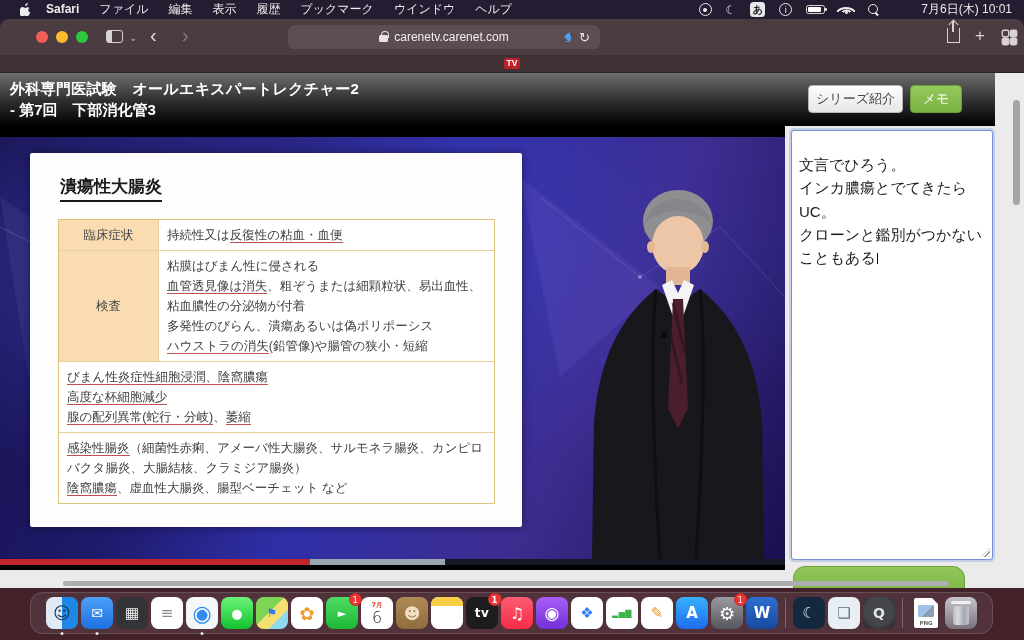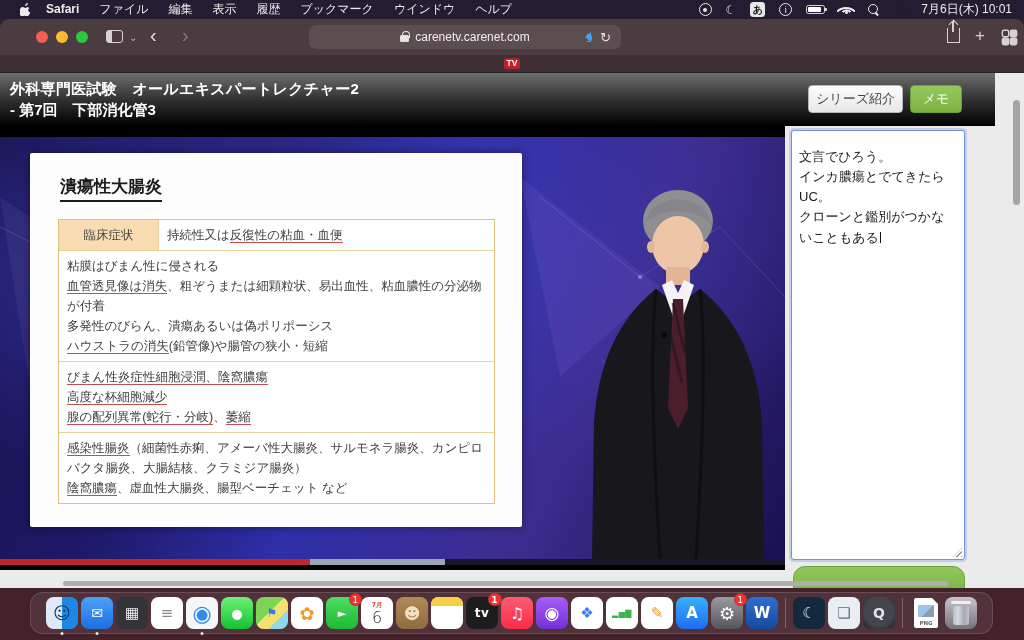--- a/index.html
+++ b/index.html
@@ -60,21 +60,21 @@
   .tl-green { left:76px; background:#2bc840; }
   .ic-sidebar { position:absolute; left:106px; top:11px; width:17px; height:13px;
     border:1.5px solid #d9d2d4; border-radius:3px; }
   .ic-sidebar::before { content:""; position:absolute; left:0; top:0; bottom:0; width:5px; background:#d9d2d4; }
   .ic-chevron { position:absolute; left:129px; top:13px; font-size:10px; color:#bdb4b6; }
   .ic-back { position:absolute; left:150px; top:5px; font-size:20px; color:#e4dee0; }
   .ic-fwd { position:absolute; left:182px; top:5px; font-size:20px; color:#8a7d80; }
   .ic-shield { position:absolute; left:420px; top:10px; width:13px; height:16px;
     background:linear-gradient(90deg,#cfc7c9 50%,#b4aaad 50%);
     clip-path:polygon(0 0,100% 0,100% 55%,50% 100%,0 55%); }
-  .urlbar { position:absolute; left:309px; top:6px; width:312px; height:24px; background:#5c4d51;
+  .urlbar { position:absolute; left:288px; top:6px; width:312px; height:24px; background:#5c4d51;
     border-radius:7px; display:flex; align-items:center; justify-content:center; gap:6px;
     color:#f1edee; font-size:12px; }
   .ic-lock { width:9px; height:7px; background:#e8e2e3; border-radius:1.5px; position:relative; margin-top:3px; }
   .ic-lock::before { content:""; position:absolute; left:1.5px; top:-4px; width:6px; height:6px;
     border:1.4px solid #e8e2e3; border-bottom:0; border-radius:4px 4px 0 0; }
   .url-right { position:absolute; right:10px; top:0; height:24px; display:flex; align-items:center; gap:9px; }
   .ic-speaker { width:0; height:0; border:5px solid transparent; border-right:6px solid #4aa3f5;
     border-left:0; position:relative; }
   .ic-speaker::after { content:""; position:absolute; left:2px; top:-3px; width:4px; height:6px;
     border:1.5px solid #4aa3f5; border-left:0; border-radius:0 6px 6px 0; }
@@ -133,23 +133,23 @@
   .t-content { flex:1; padding:5px 8px; line-height:1.6; background:#fff; }
   .t-content .seg-u { border-bottom:1.5px solid #c0504d; }
 
   .presenter { position:absolute; left:578px; top:46px; width:200px; height:376px; }
 
   .progress { position:absolute; left:0; bottom:5px; width:785px; height:6px; background:rgba(30,32,52,.75); }
   .progress .buf { position:absolute; left:0; top:0; height:6px; background:#9aa7b0; }
   .progress .cur { position:absolute; left:0; top:0; height:6px; background:#c0272d; }
 
   
-  .notes-box { position:absolute; left:791px; top:57px; width:174px; height:430px;
+  .notes-box { position:absolute; left:791px; top:57px; width:202px; height:430px;
     background:#fff; border:1.5px solid #7493d6; border-radius:3px;
-    box-shadow:0 0 0 2px rgba(120,150,220,.35); padding:16px 7px; font-size:13px;
+    box-shadow:0 0 0 2px rgba(120,150,220,.35); padding:22px 7px; font-size:15px;
     line-height:1.55; color:#1c1c1c; overflow:hidden; }
   .notes-box .caret { display:inline-block; width:1px; height:11px; background:#111;
     vertical-align:-1px; margin-left:1px; }
   .resize-grip { position:absolute; right:2px; bottom:2px; width:9px; height:9px;
     background:repeating-linear-gradient(135deg, transparent 0 2px, #9a9a9a 2px 3.2px); 
     clip-path:polygon(100% 0,100% 100%,0 100%); }
   .save-btn { position:absolute; left:793px; top:493px; width:172px; height:30px;
     background:linear-gradient(#93c75c,#7cb244); border:1px solid #6aa238;
     border-radius:12px 12px 0 0; }
   .v-scroll { position:absolute; left:1013px; top:27px; width:7px; height:105px;
@@ -302,20 +302,21 @@
       <div class="slide">
         <div class="slide-title">潰瘍性大腸炎</div>
         <div class="slide-table">
             <div class="t-row">
               <div class="t-label">臨床症状</div>
               <div class="t-content">
                 <div><span>持続性又は</span><span class="seg-u">反復性の粘血・血便</span></div>
               </div>
             </div>
             <div class="t-row">
+              <div class="t-label">検査</div>
               <div class="t-content">
                 <div><span>粘膜はびまん性に侵される</span></div>
                 <div><span class="seg-u">血管透見像は消失</span><span>、粗ぞうまたは細顆粒状、易出血性、粘血膿性の分泌物が付着</span></div>
                 <div><span>多発性のびらん、潰瘍あるいは偽ポリポーシス</span></div>
                 <div><span class="seg-u">ハウストラの消失</span><span>(鉛管像)や腸管の狭小・短縮</span></div>
               </div>
             </div>
             <div class="t-row">
               <div class="t-content">
                 <div><span class="seg-u">びまん性炎症性細胞浸潤、陰窩膿瘍</span></div>

